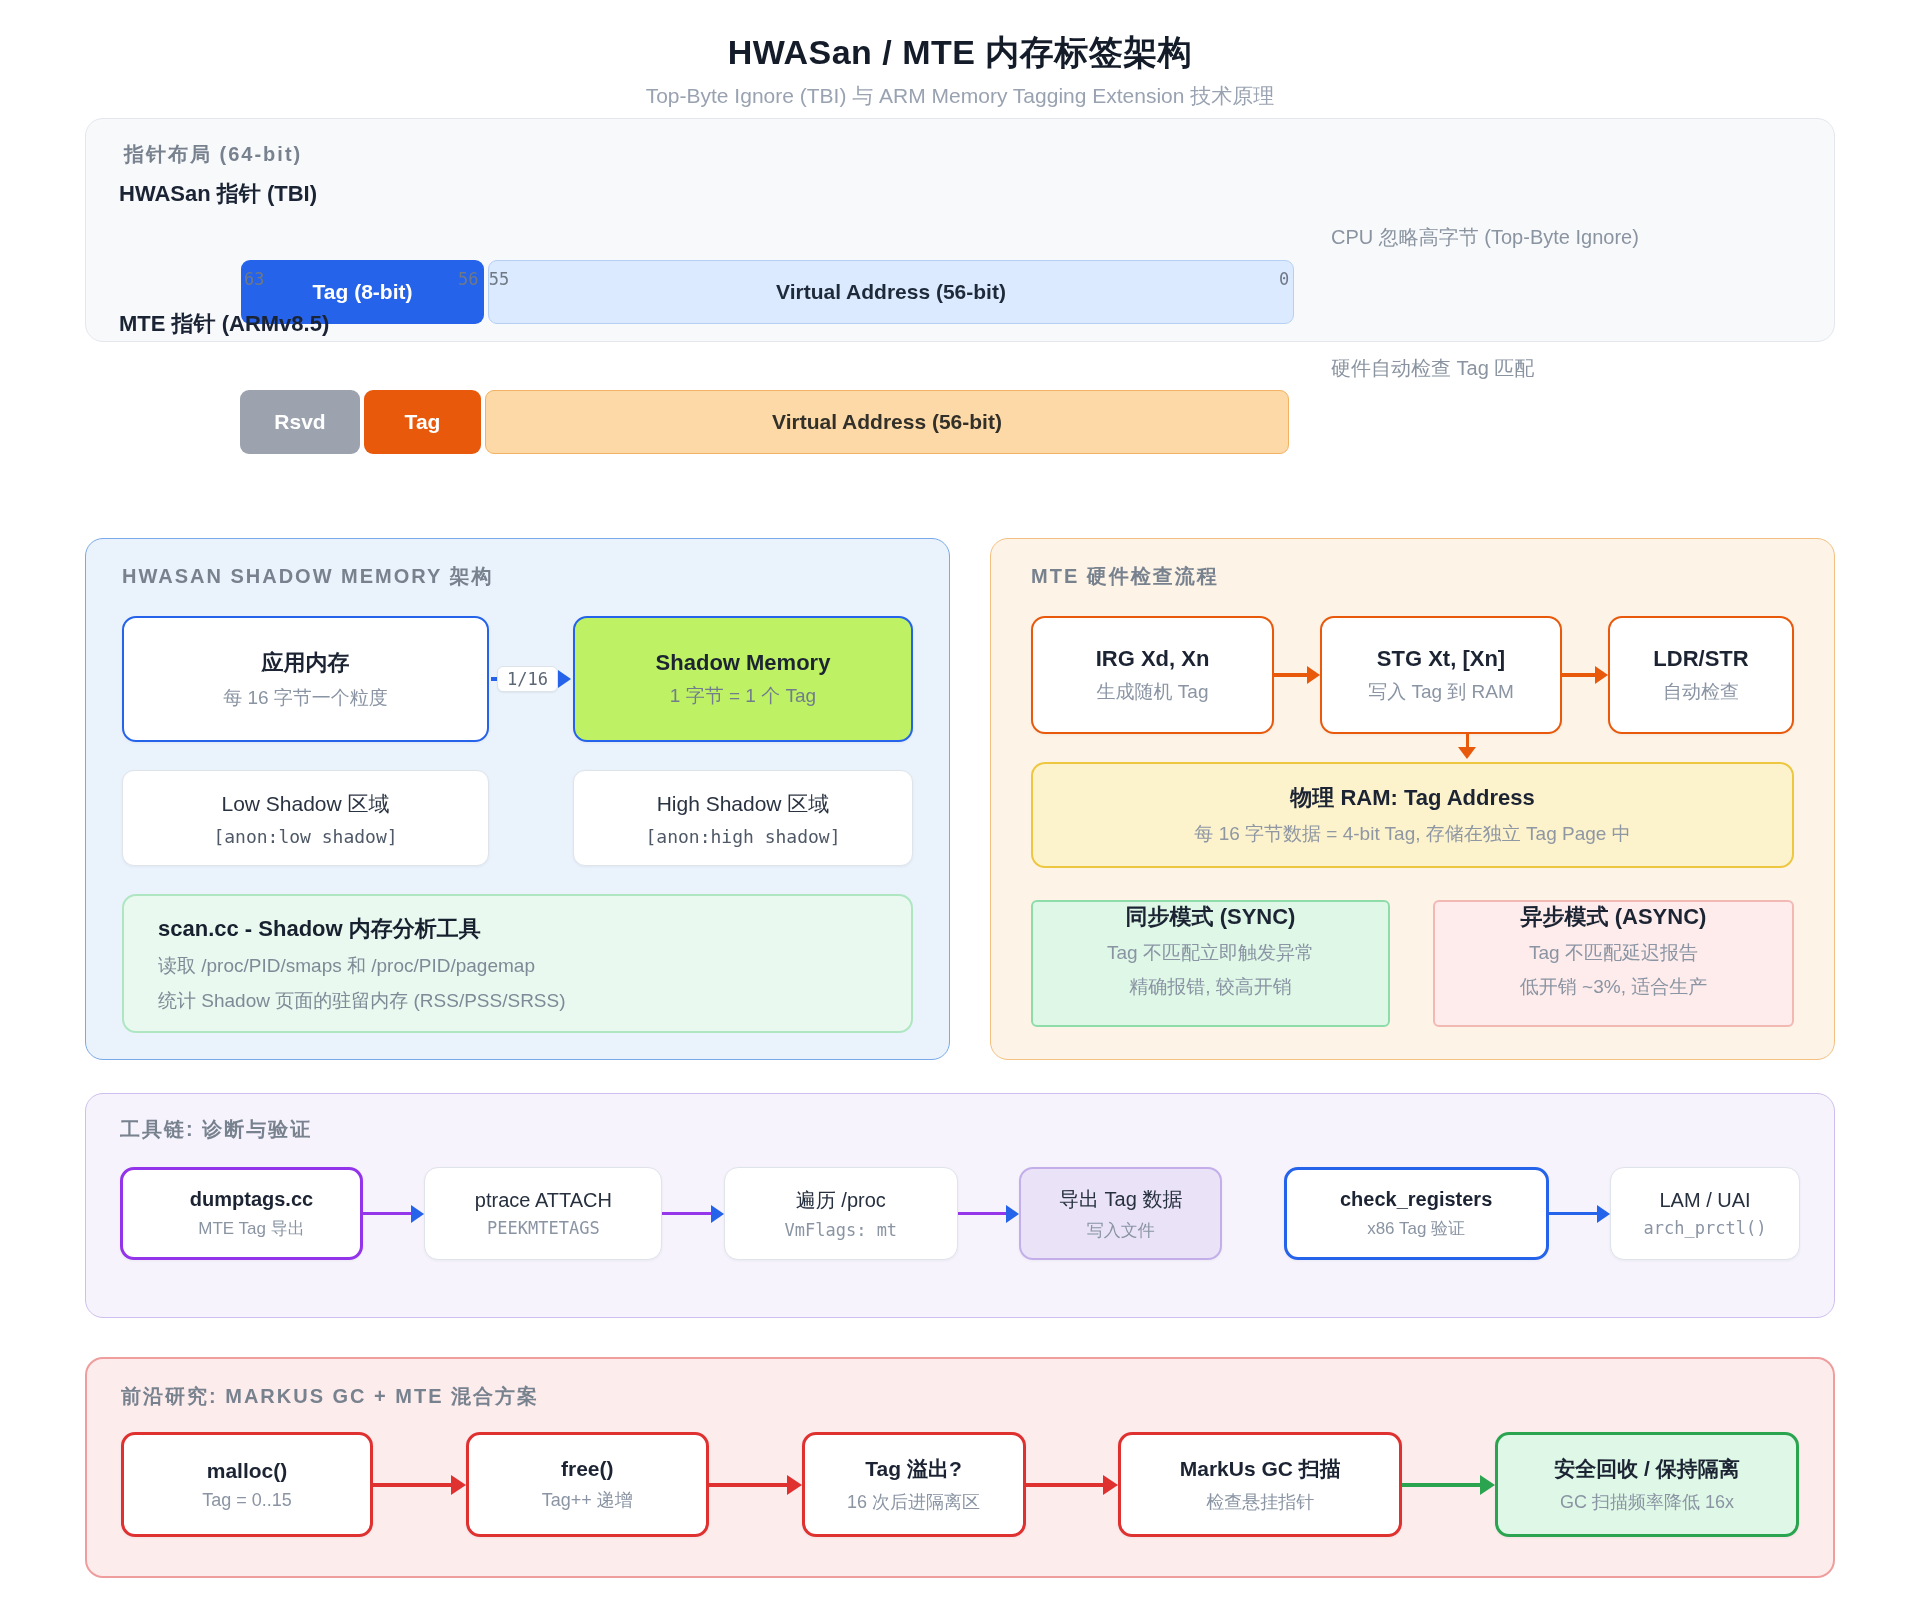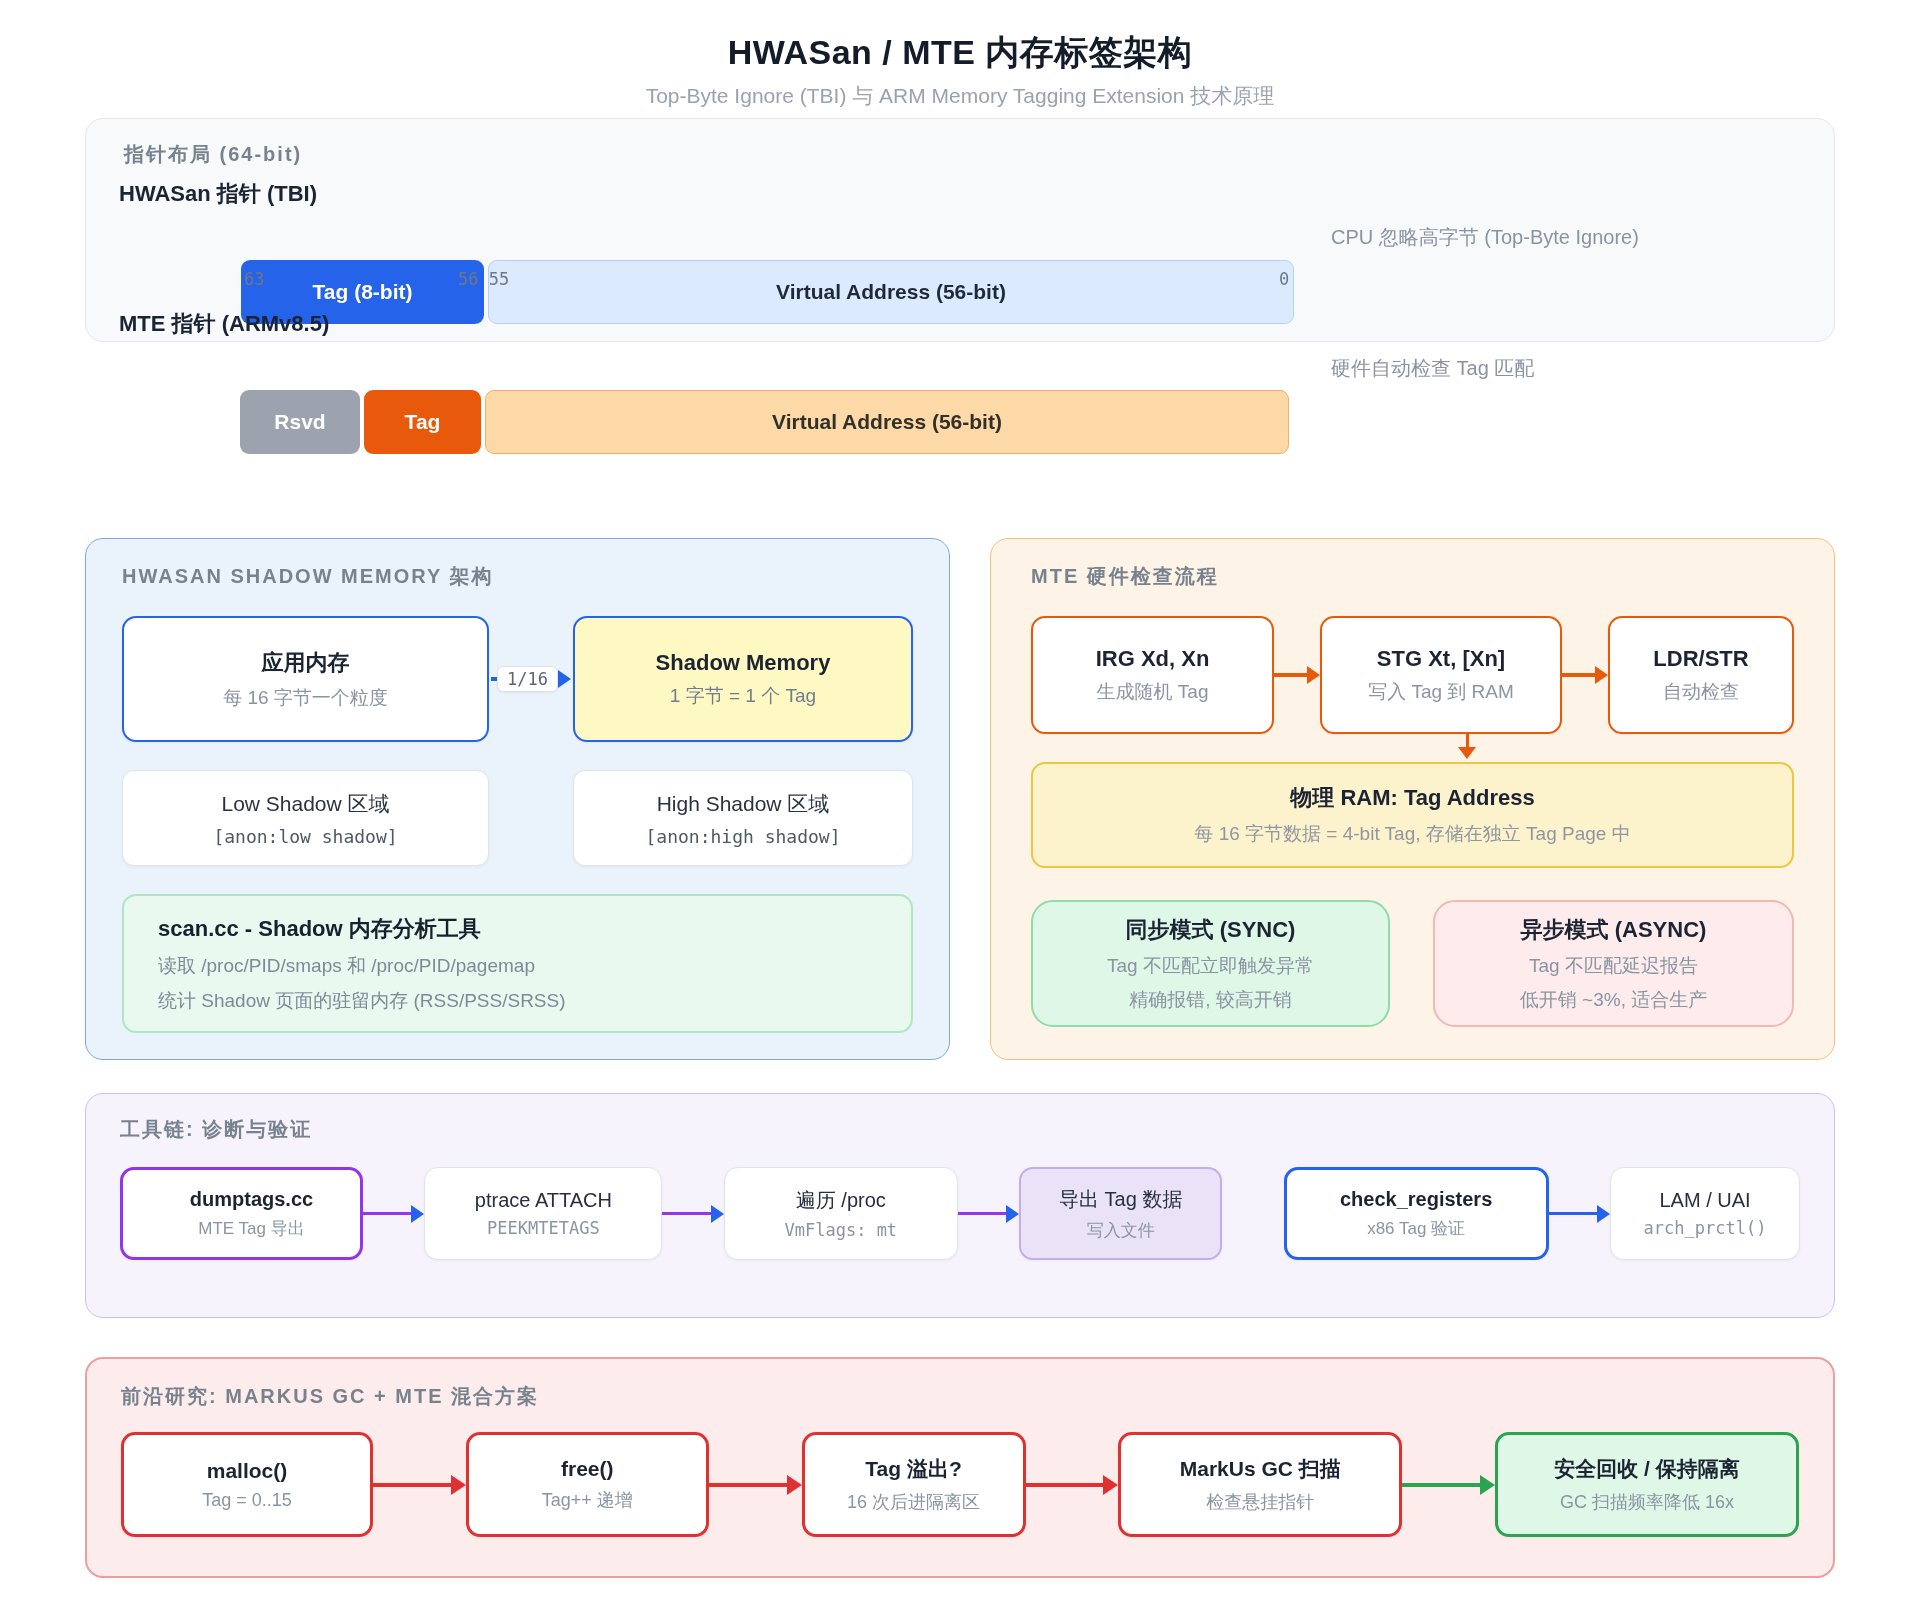--- a/index.html
+++ b/index.html
@@ -41,21 +41,21 @@
   .harrow{flex:1;display:flex;align-items:center;min-width:26px;}
   .harrow .line{flex:1;height:3.5px;}
   .harrow .head{width:0;height:0;border-top:9px solid transparent;border-bottom:9px solid transparent;border-left:13px solid;}
   .harrow.big .line{height:4px;}
   .harrow.big .head{border-top-width:10px;border-bottom-width:10px;border-left-width:15px;}
   .spacer{flex:1;}
 
   
   #panelB{left:85px;top:538px;width:865px;height:522px;background:#eaf2fc;border:1.5px solid #79a9e8;padding:24px 36px 0;}
   .b-box{border:2.5px solid #2563eb;}
-  .b-fill{background:#fef9c3;}
+  .b-fill{background:#bef264;}
   .plain-box{border:1.5px solid #dfe4ea;border-radius:12px;}
   .plain-box .t2{font-size:21px;font-weight:400;color:#2a3342;}
   .plain-box .s2{font-size:18px;margin-top:8px;color:#4e5866;}
   .ratio-badge{background:#fff;border:1px solid #dde3ea;border-radius:6px;padding:2px 9px;
     font-size:17px;color:#5d6675;box-shadow:0 1px 2px rgba(0,0,0,.06);}
   .scan-box{background:#e9f9ef;border:2px solid #aee6c2;border-radius:14px;box-sizing:border-box;
     display:flex;flex-direction:column;justify-content:center;padding-left:34px;}
   .scan-box .t{font-size:22px;font-weight:700;color:#17202e;}
   .scan-box .l{font-size:19px;color:#7f8a97;margin-top:9px;}
 
@@ -63,21 +63,21 @@
   #panelC{left:990px;top:538px;width:845px;height:522px;background:#fdf3e6;border:1.5px solid #f3c081;padding:24px 40px 0;}
   .o-box{border:2.5px solid #e8590c;}
   .varrow-row{position:relative;height:28px;}
   .varrow{position:absolute;left:56%;top:0;display:flex;flex-direction:column;align-items:center;}
   .varrow .vline{width:3.5px;height:13px;background:#e8590c;}
   .varrow .vhead{width:0;height:0;border-left:9px solid transparent;border-right:9px solid transparent;border-top:12px solid #e8590c;}
   .ram-box{background:#fcf2cc;border:2px solid #edc73f;border-radius:14px;box-sizing:border-box;
     display:flex;flex-direction:column;align-items:center;justify-content:center;}
   .ram-box .t{font-size:22px;font-weight:700;color:#1c2433;}
   .ram-box .s{font-size:19px;color:#8f97a3;margin-top:8px;}
-  .mode-box{border-radius:22px;box-sizing:border-box;display:flex;flex-direction:column;align-items:center;justify-content:center;}
+  .mode-box{border-radius:6px;box-sizing:border-box;display:flex;flex-direction:column;align-items:center;}
   .sync{background:#def7e7;border:2px solid #8fdcab;}
   .async{background:#fdeceb;border:2px solid #f2b8b4;}
   .mode-box .t{font-size:22px;font-weight:700;color:#1c2433;}
   .mode-box .l{font-size:19px;color:#8a94a3;margin-top:8px;}
 
   
   #panelD{left:85px;top:1093px;width:1750px;height:225px;background:#f6f3fc;border:1.5px solid #cebfee;padding:22px 34px 0;}
   #panelD .node .t{font-size:20px;}
   #panelD .node .s{font-size:17px;margin-top:6px;}
   .p-border{border:3px solid #9333ea;}

